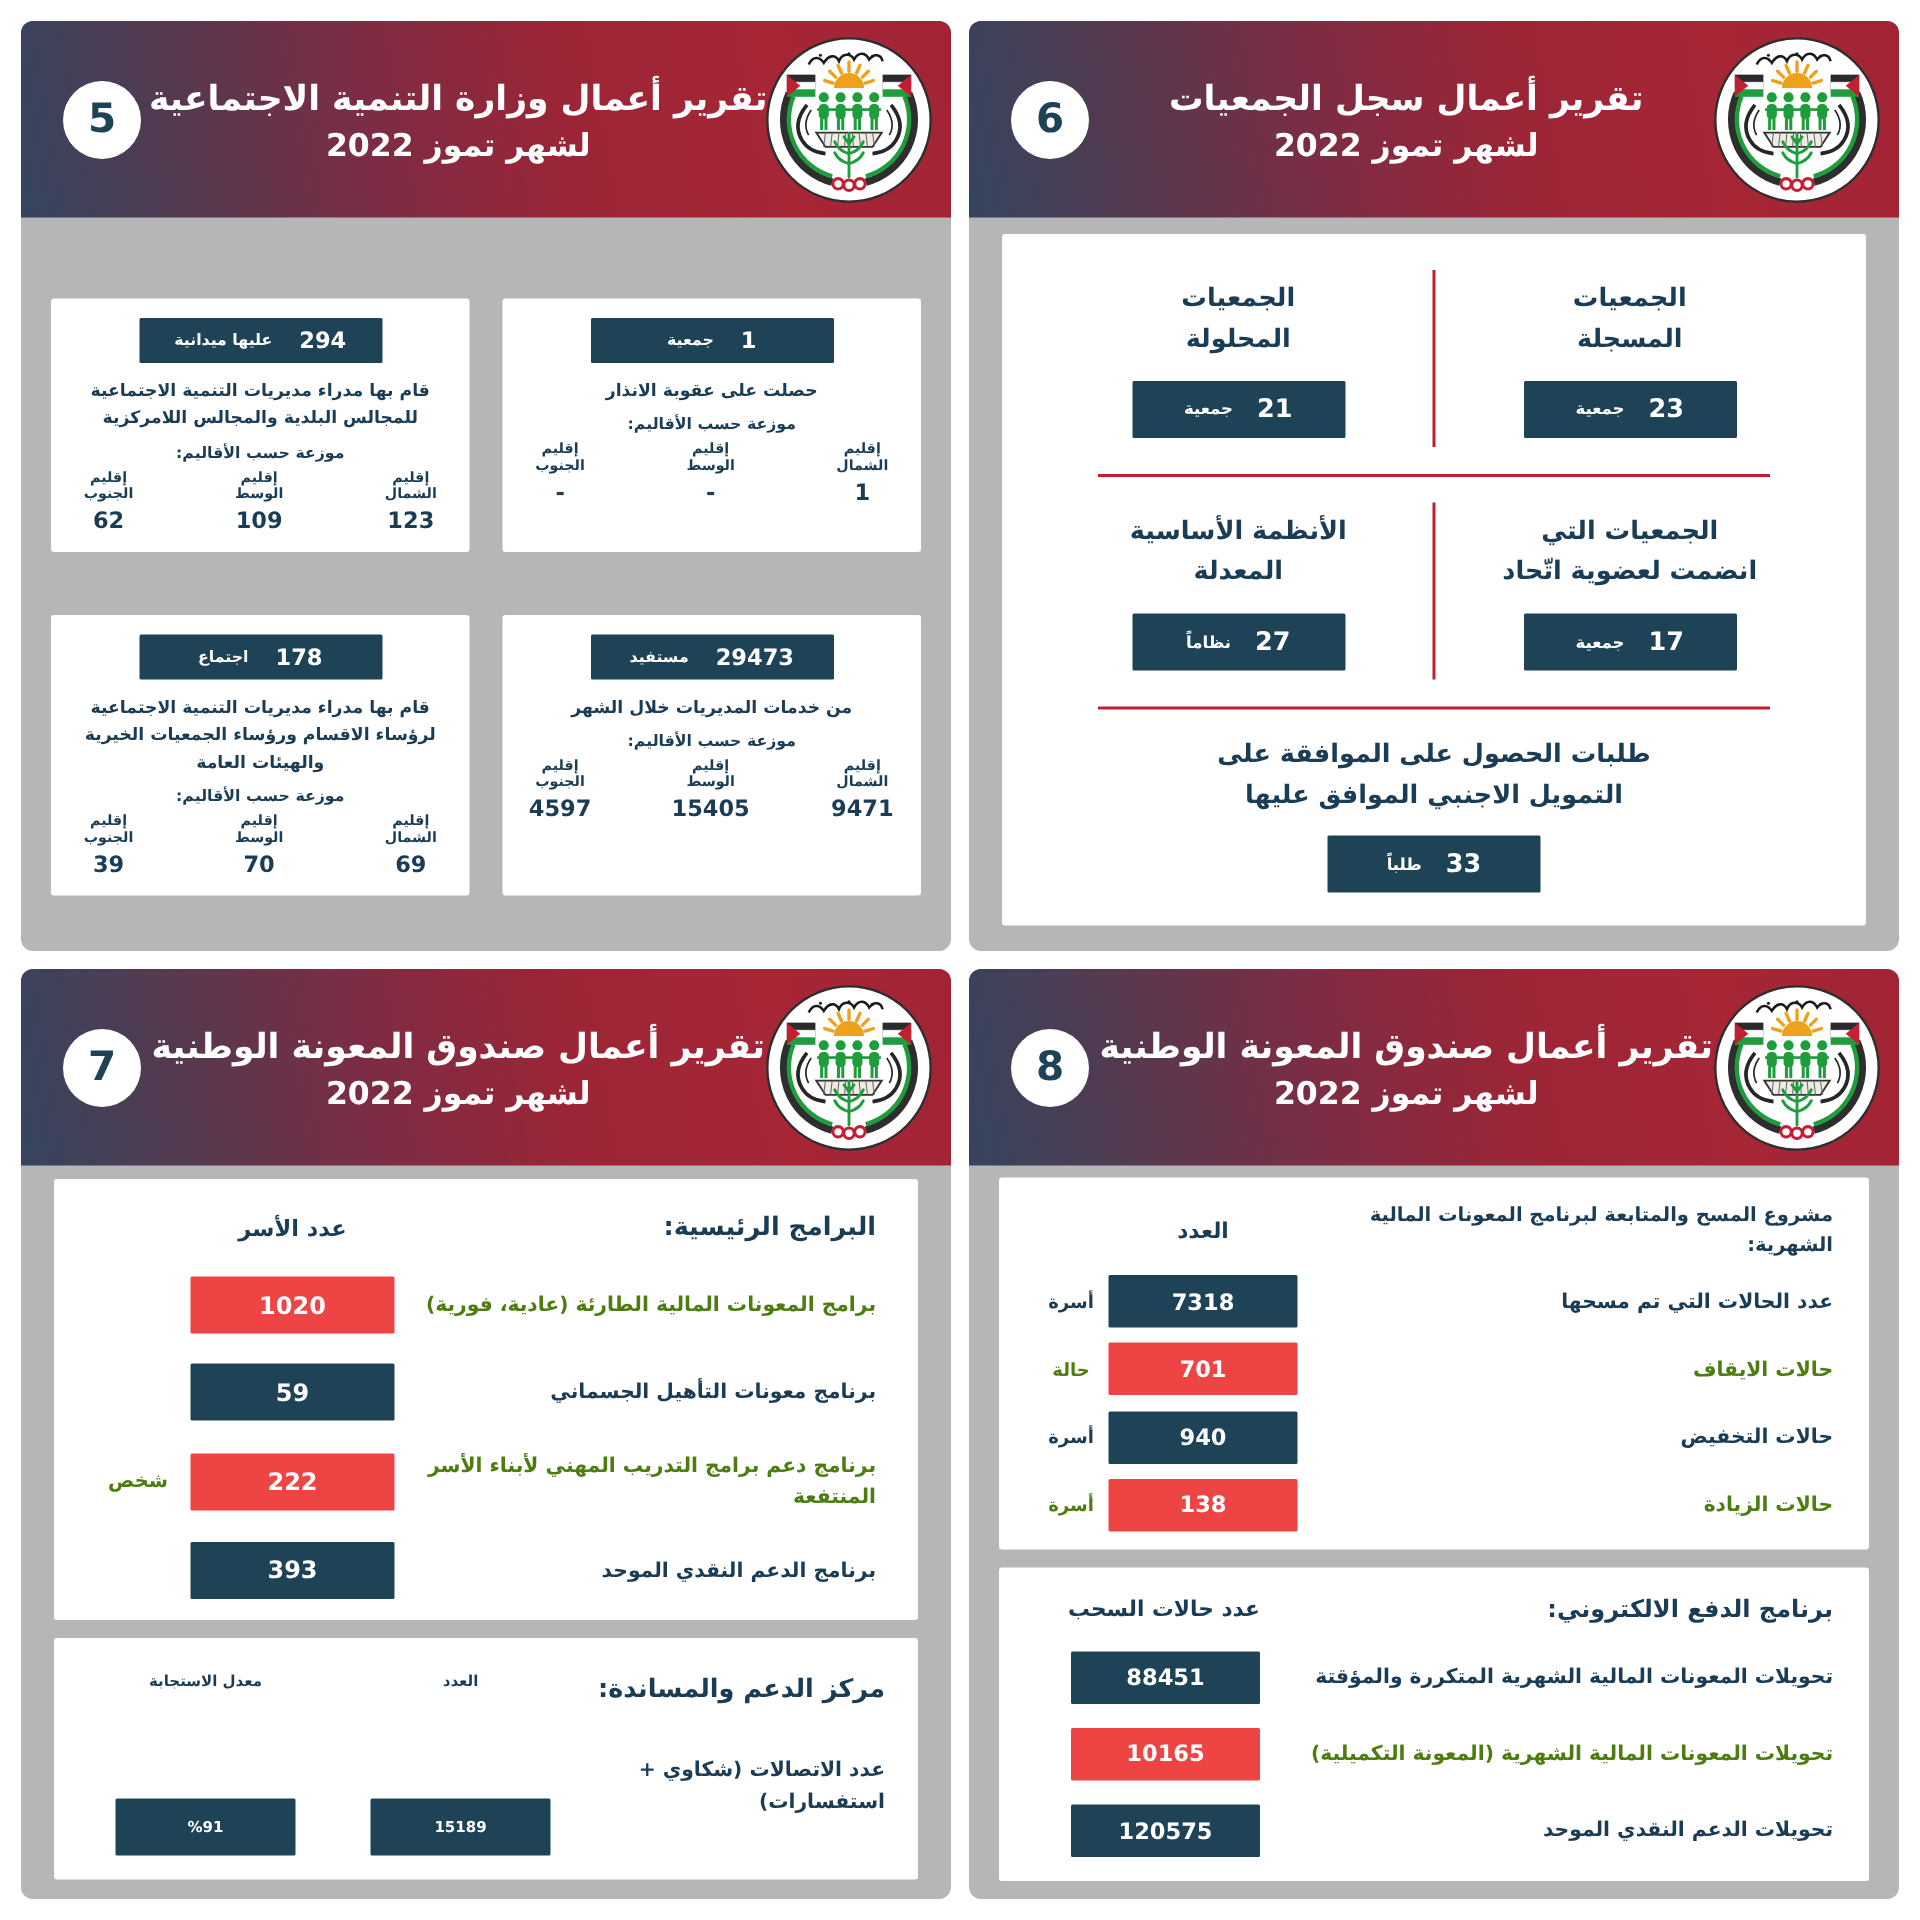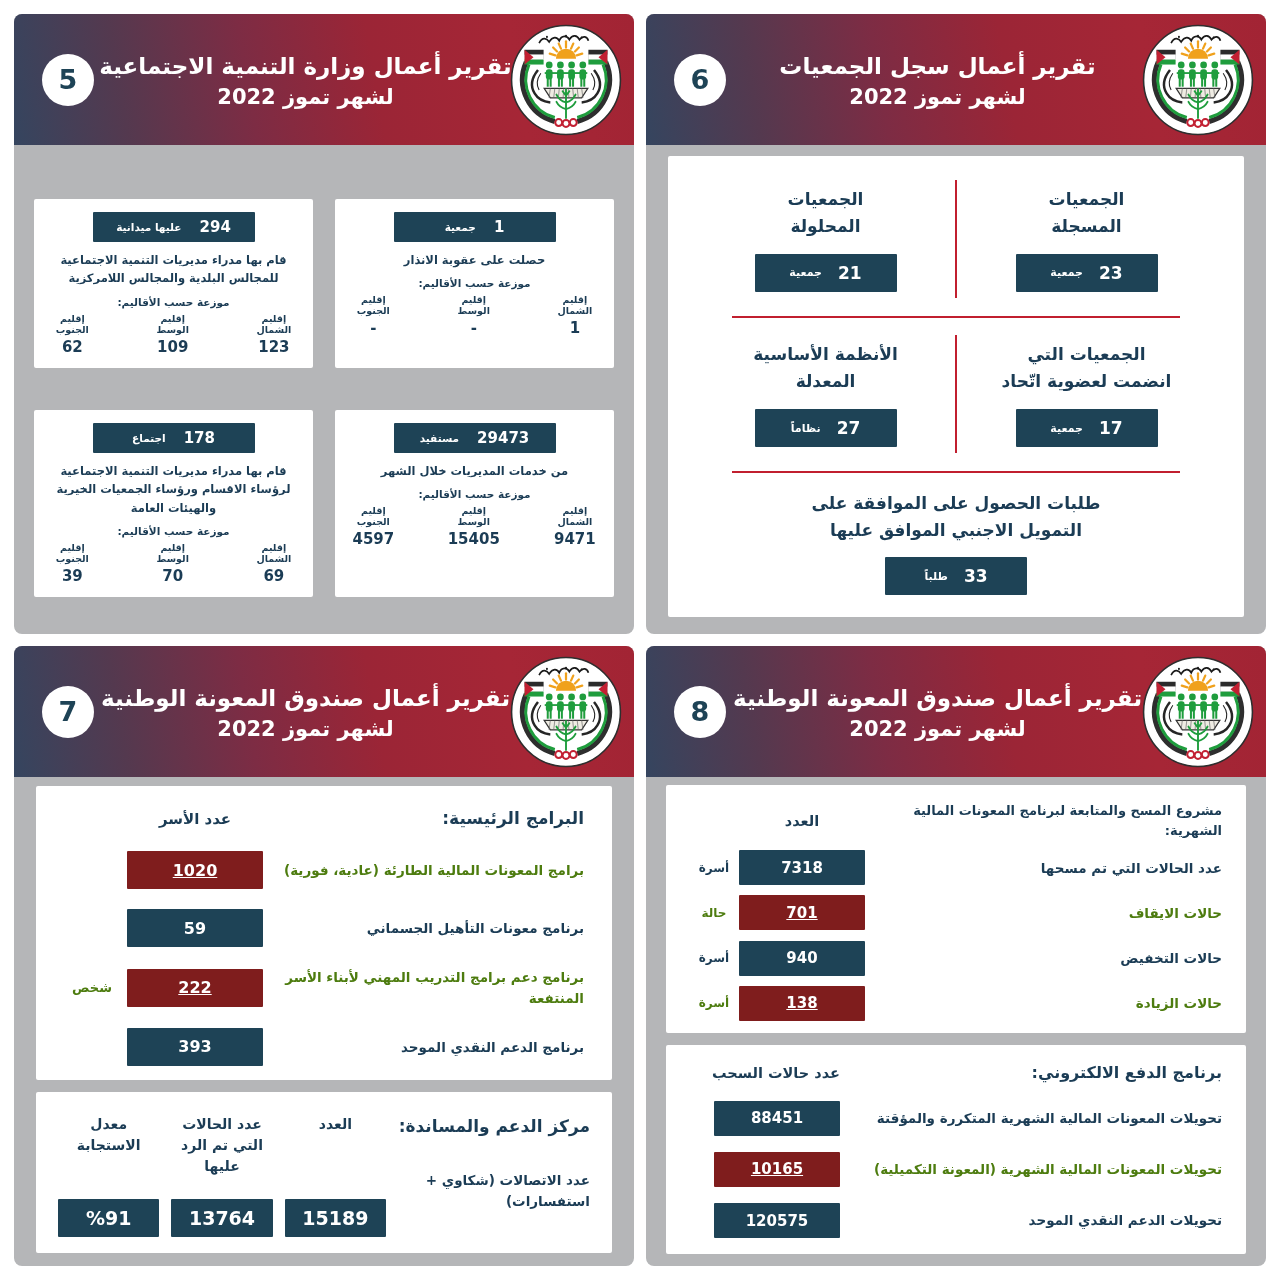--- a/index.html
+++ b/index.html
@@ -78,33 +78,33 @@
   .ucol { flex:0 0 56px; text-align:center; font-size:13px; }
   .ucol8 { flex:0 0 48px; text-align:center; font-size:12px; }
   .colhead { font-size:15px; text-align:center; }
   .colhead8 { font-size:14.5px; text-align:center; }
 
   .bdg { display:flex; align-items:center; justify-content:center; color:#fff;
          border-radius:1px; direction:ltr; }
   .b7 { width:136px; height:38px; font-size:16px; }
   .b8 { width:126px; height:35px; font-size:15px; }
   .navy { background:#1e4356; }
-  .redbg { background:#7f1d1d;text-decoration:underline; }
+  .redbg { background:#ef4444; }
   .redtx { color:#4d7c0f; }
 
   
   .sright { flex:0 0 196px; display:flex; flex-direction:column; gap:34px; padding-top:8px; }
   .stitle { font-size:17px; }
   .ssub { font-size:13.5px; line-height:1.6; padding-left:8px; }
   .scols { flex:1; display:flex; gap:12px; }
   .scol { flex:1; display:flex; flex-direction:column; align-items:center;
           justify-content:space-between; padding:6px 0 2px; }
-  .schead { font-size:14px; text-align:center; line-height:1.5; min-height:44px;
+  .schead { font-size:10px; text-align:center; line-height:1.5; min-height:44px;
             display:flex; align-items:flex-start; justify-content:center; }
-  .b7s { width:100%; max-width:120px; height:38px; font-size:19px; }
+  .b7s { width:100%; max-width:120px; height:38px; font-size:10px; }
 </style>
 </head>
 <body>
 
 <main class="page">
 
   <section class="panel">
     <header class="hdr">
       <div class="num">5</div>
       <div class="titlebox">
@@ -550,24 +550,20 @@
         <div class="sright">
           <div class="stitle">مركز الدعم والمساندة:</div>
           <div class="ssub">عدد الاتصالات (شكاوي + استفسارات)</div>
         </div>
         <div class="scols">
           <div class="scol">
             <div class="schead">العدد</div>
             <div class="bdg b7s navy">15189</div>
           </div>
           <div class="scol">
-            <div class="schead">عدد الحالات التي تم الرد عليها</div>
-            <div class="bdg b7s navy">13764</div>
-          </div>
-          <div class="scol">
             <div class="schead">معدل الاستجابة</div>
             <div class="bdg b7s navy">%91</div>
           </div>
         </div>
       </article>
 
     </div>
   </section>
 
   <section class="panel">

